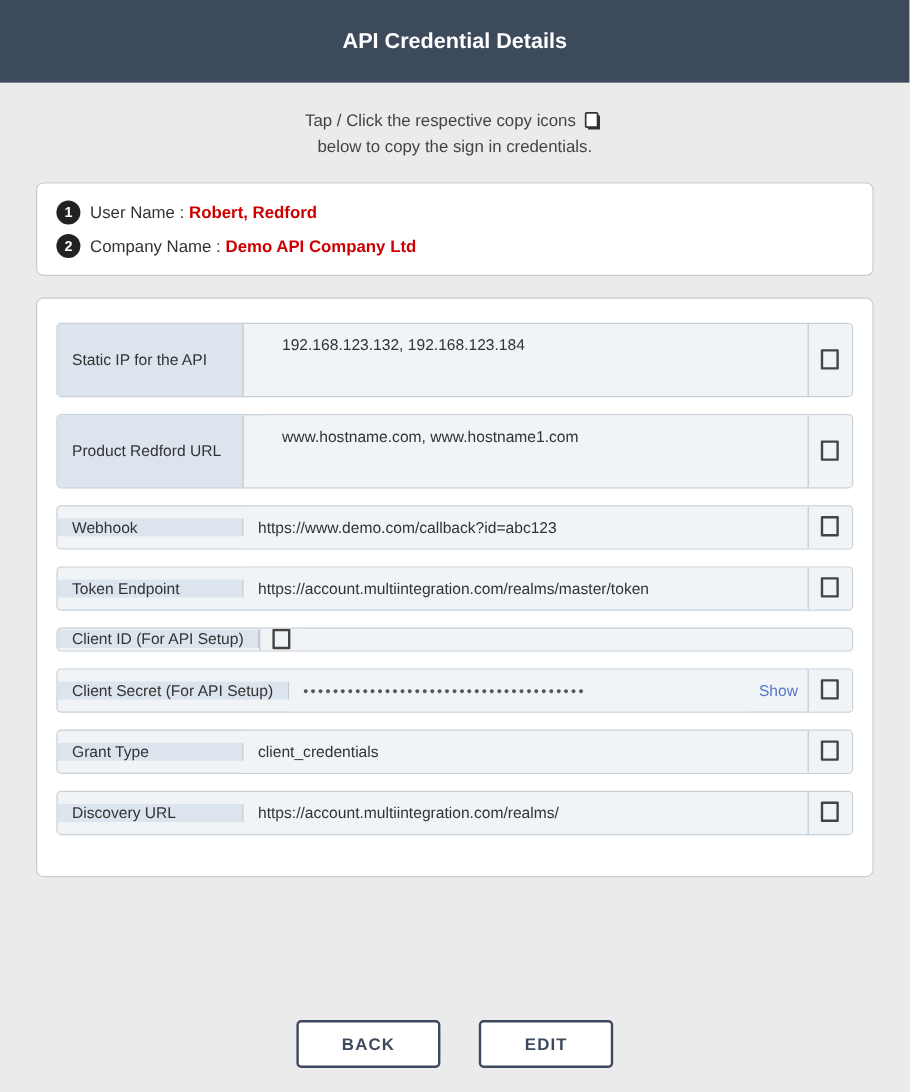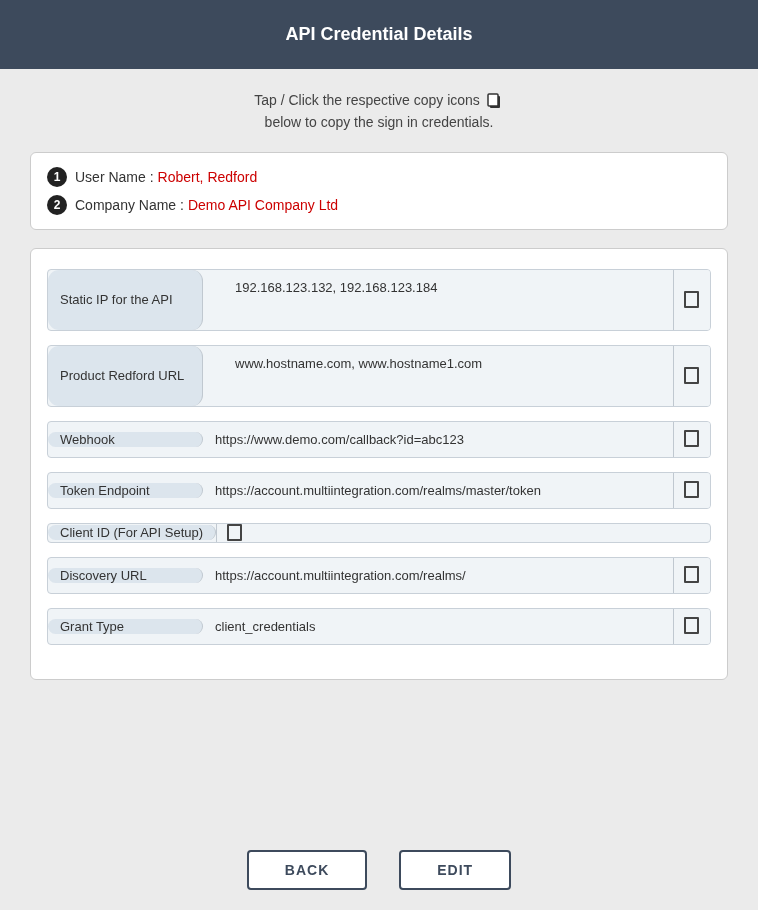--- a/index.html
+++ b/index.html
@@ -54,21 +54,21 @@
       height: 20px;
       border-radius: 50%;
       background: #222;
       color: white;
       font-size: 12px;
       font-weight: bold;
       margin-right: 8px;
       flex-shrink: 0;
     }
     .user-info-label { color: #333; }
-    .user-info-value { color: #cc0000; font-weight: normal; margin-left: 4px; }
+    .user-info-value { color: #cc0000; font-weight: bold; margin-left: 4px; }
 
     .credentials-box {
       background: white;
       border: 1px solid #ccc;
       border-radius: 6px;
       padding: 20px 16px;
       margin-bottom: 18px;
     }
     .field-row {
       display: flex;
@@ -85,21 +85,20 @@
     .field-label {
       background: #dce5ed;
       padding: 0 12px;
       font-size: 13px;
       color: #333;
       min-width: 155px;
       white-space: nowrap;
       border-right: 1px solid #c0c8d0;
       display: flex;
       align-items: center;
-      border-radius: 11px;
     }
     .field-value {
       flex: 1;
       padding: 10px 12px;
       font-size: 13px;
       color: #333;
       background: #f0f4f7;
       word-break: break-all;
     }
     .field-value.textarea-val {
@@ -238,29 +237,37 @@
           <span class="copy-icon"></span>
         </div>
       </div>
       <div class="field-row">
         <div class="field-label">Client ID (For API Setup)</div>
         <div class="copy-btn">
           <span class="copy-icon"></span>
         </div>
       </div>
       <div class="field-row">
+        <div class="field-label">Client Secret (For API Setup)</div>
+        <div class="field-value"><span class="dots">••••••••••••••••••••••••••••••••••••••</span></div>
+        <span class="show-btn">Show</span>
+        <div class="copy-btn">
+          <span class="copy-icon"></span>
+        </div>
+      </div>
+      <div class="field-row">
+        <div class="field-label">Grant Type</div>
+        <div class="field-value">client_credentials</div>
+        <div class="copy-btn">
+          <span class="copy-icon"></span>
+        </div>
+      </div>
+      <div class="field-row">
         <div class="field-label">Discovery URL</div>
         <div class="field-value">https://account.multiintegration.com/realms/</div>
-        <div class="copy-btn">
-          <span class="copy-icon"></span>
-        </div>
-      </div>
-      <div class="field-row">
-        <div class="field-label">Grant Type</div>
-        <div class="field-value">client_credentials</div>
         <div class="copy-btn">
           <span class="copy-icon"></span>
         </div>
       </div>
     </div>
 </div>
 
 <div class="footer">
   <button class="btn">BACK</button>
   <button class="btn">EDIT</button>

